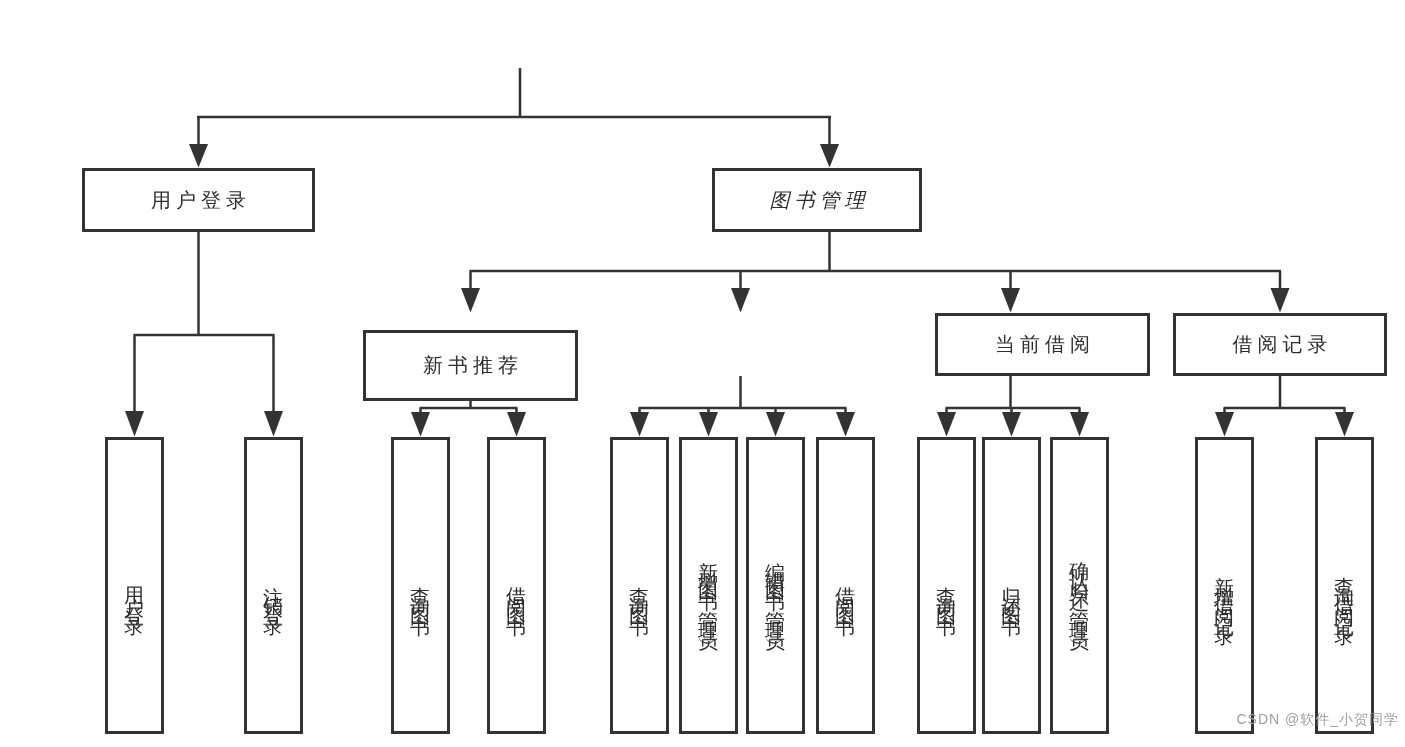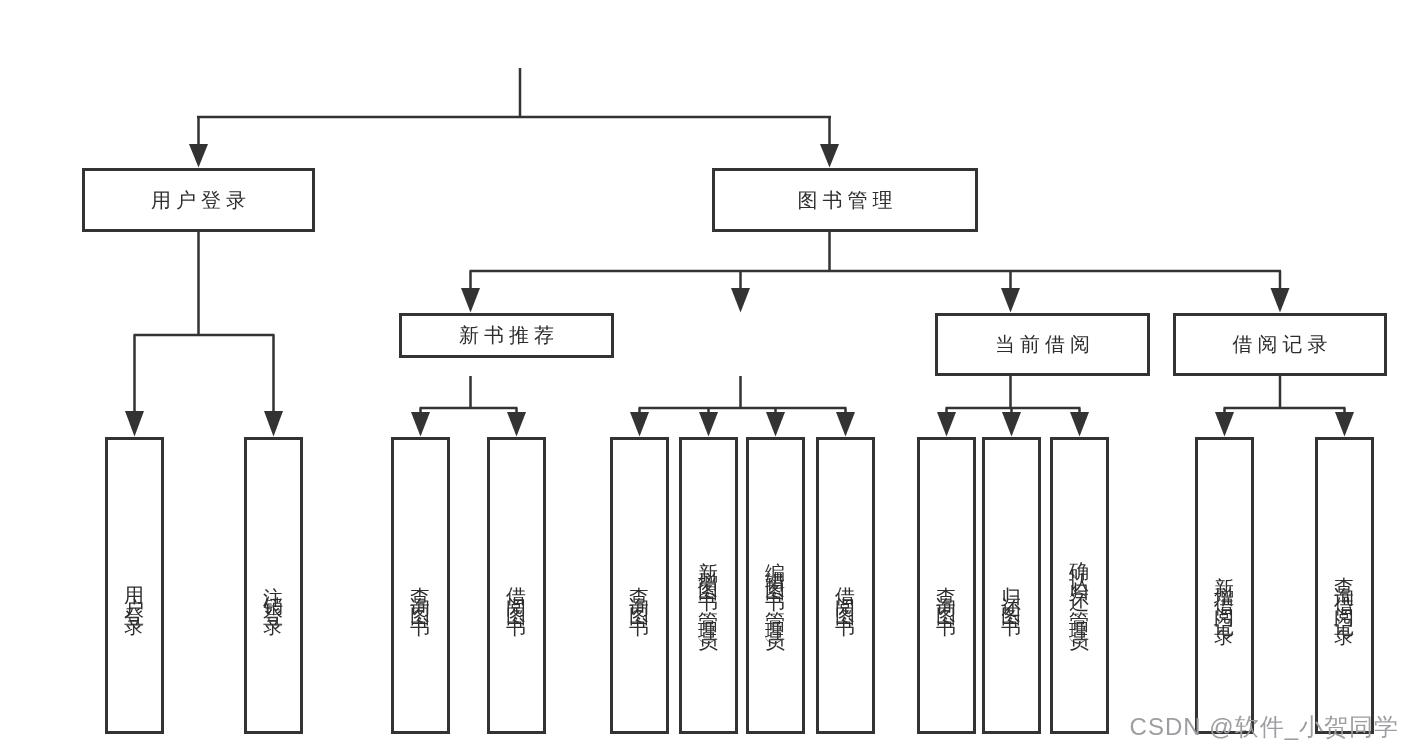--- a/index.html
+++ b/index.html
@@ -60,22 +60,22 @@
     font-size:20px;
     line-height:1;
     letter-spacing:10px;
     margin-bottom:-10px;
     white-space:nowrap;
     color:var(--text);
   }
   .watermark{
     position:absolute;
     right:6px;
-    bottom:4px;
-    font-size:24px;
+    bottom:18px;
+    font-size:14px;
     letter-spacing:1px;
     color:var(--watermark);
     z-index:2;
     white-space:nowrap;
   }
 </style>
 </head>
 <body>
 
 <div class="canvas">
@@ -114,25 +114,25 @@
     <polygon class="ah" points="1002,412 1021,412 1011.5,436.5"></polygon>
     <polygon class="ah" points="1070,412 1089,412 1079.5,436.5"></polygon>
     <polygon class="ah" points="1215,412 1234,412 1224.5,436.5"></polygon>
     <polygon class="ah" points="1335,412 1354,412 1344.5,436.5"></polygon>
   </svg>
 
 
   <div class="node" style="left:82px;top:168px;width:233px;height:64px;">
     <span class="h-label">用户登录</span>
   </div>
-  <div class="node" style="left:712px;top:168px;width:266px;height:64px;">
+  <div class="node" style="left:712px;top:168px;width:210px;height:64px;font-style:italic;">
     <span class="h-label">图书管理</span>
   </div>
 
-  <div class="node" style="left:363px;top:313px;width:215px;height:45px;margin-left:36px;">
+  <div class="node" style="left:363px;top:330px;width:215px;height:71px;">
     <span class="h-label">新书推荐</span>
   </div>
   <div class="node" style="left:903px;top:313px;width:215px;height:63px;margin-left:32px;">
     <span class="h-label">当前借阅</span>
   </div>
   <div class="node" style="left:1173px;top:313px;width:214px;height:63px;text-align:center;">
     <span class="h-label">借阅记录</span>
   </div>
 
   <div class="node" style="left:105px;top:437px;width:59px;height:297px;">

